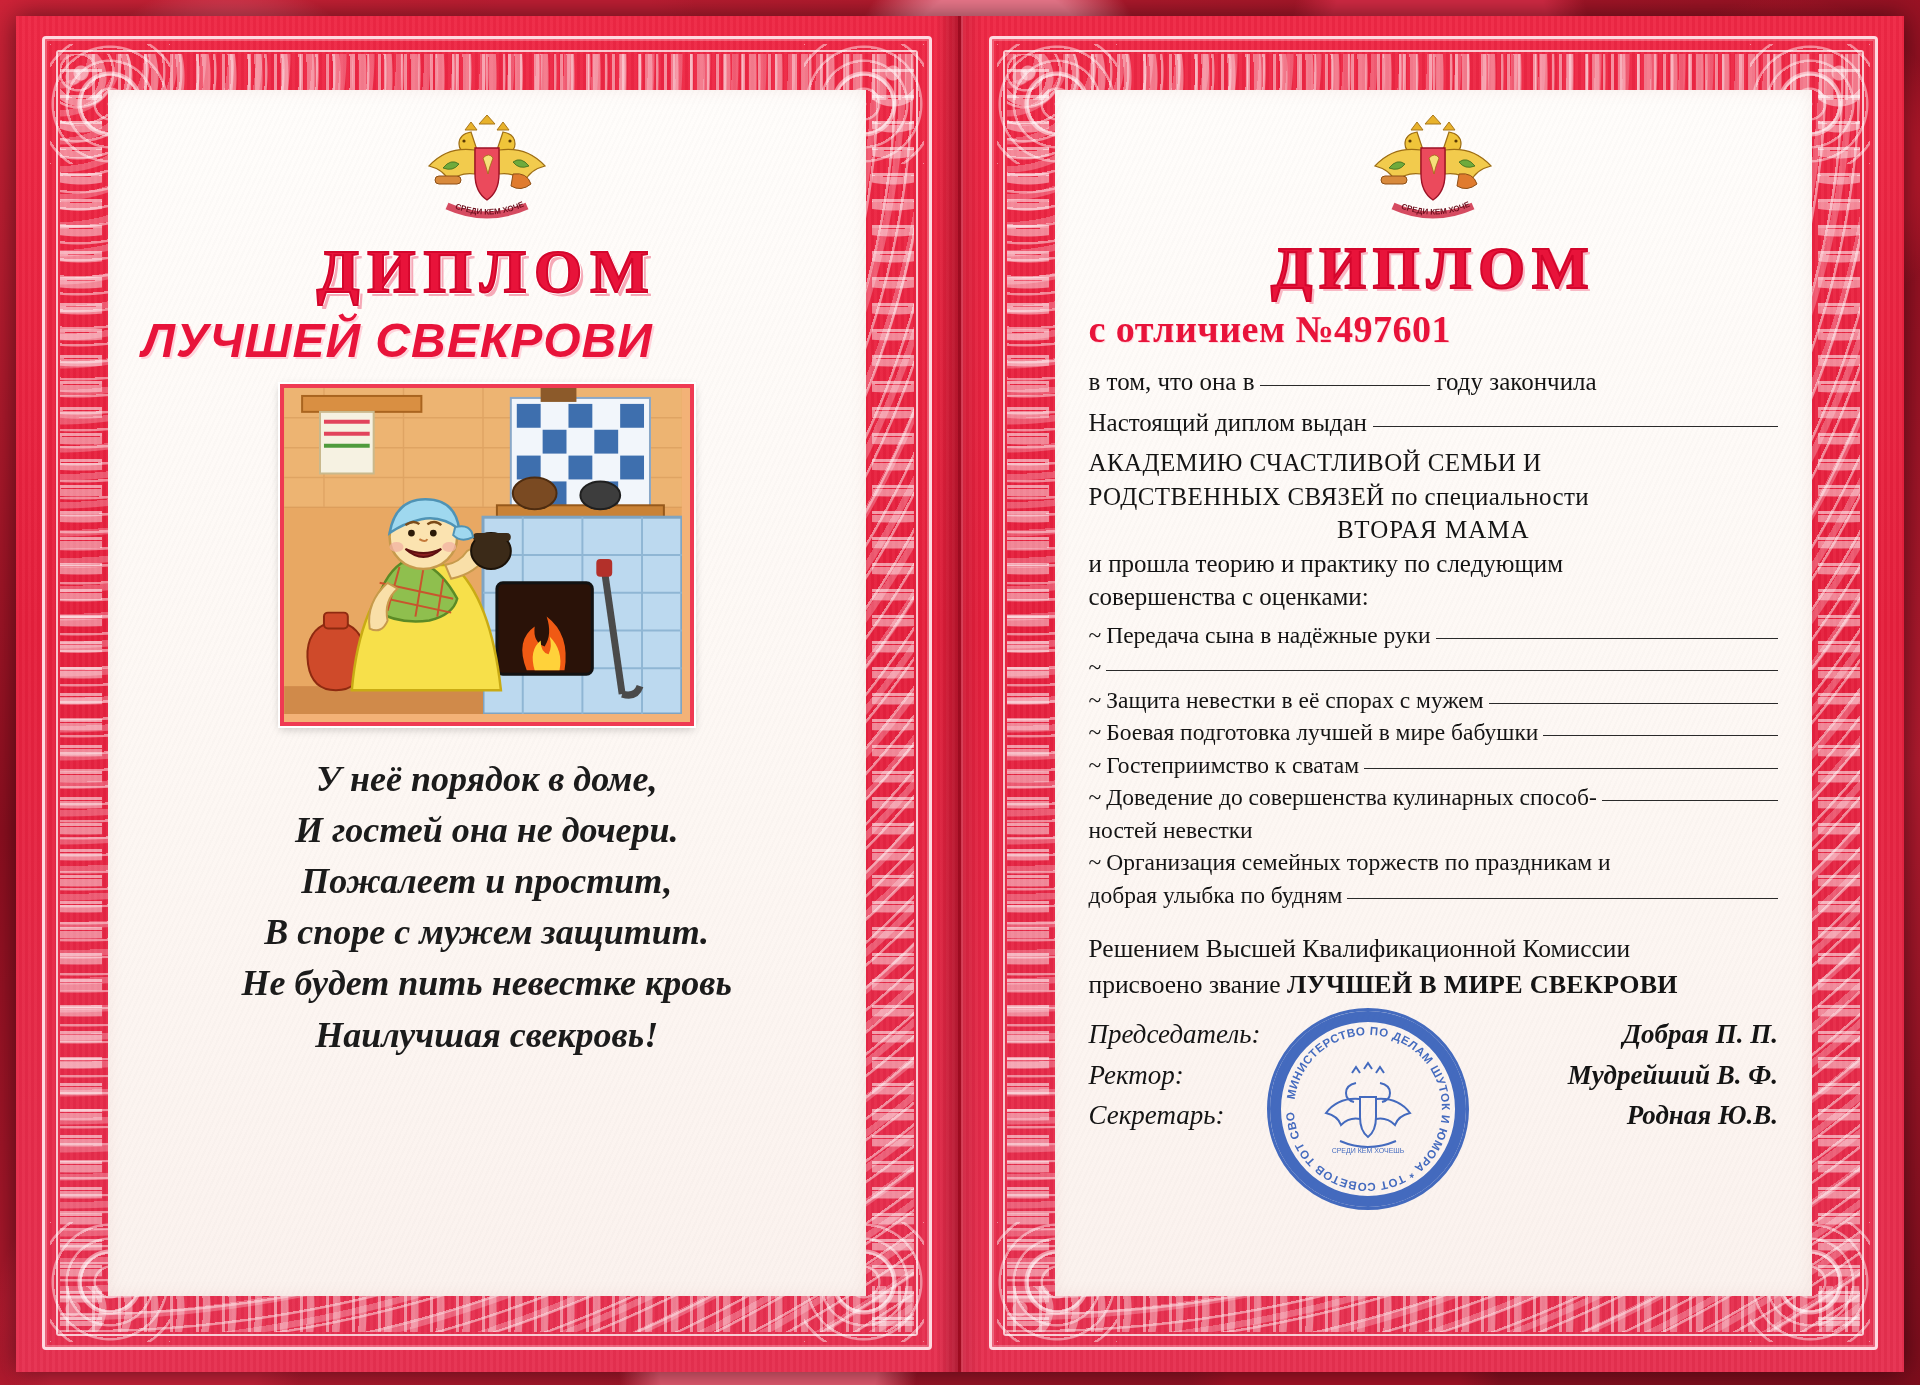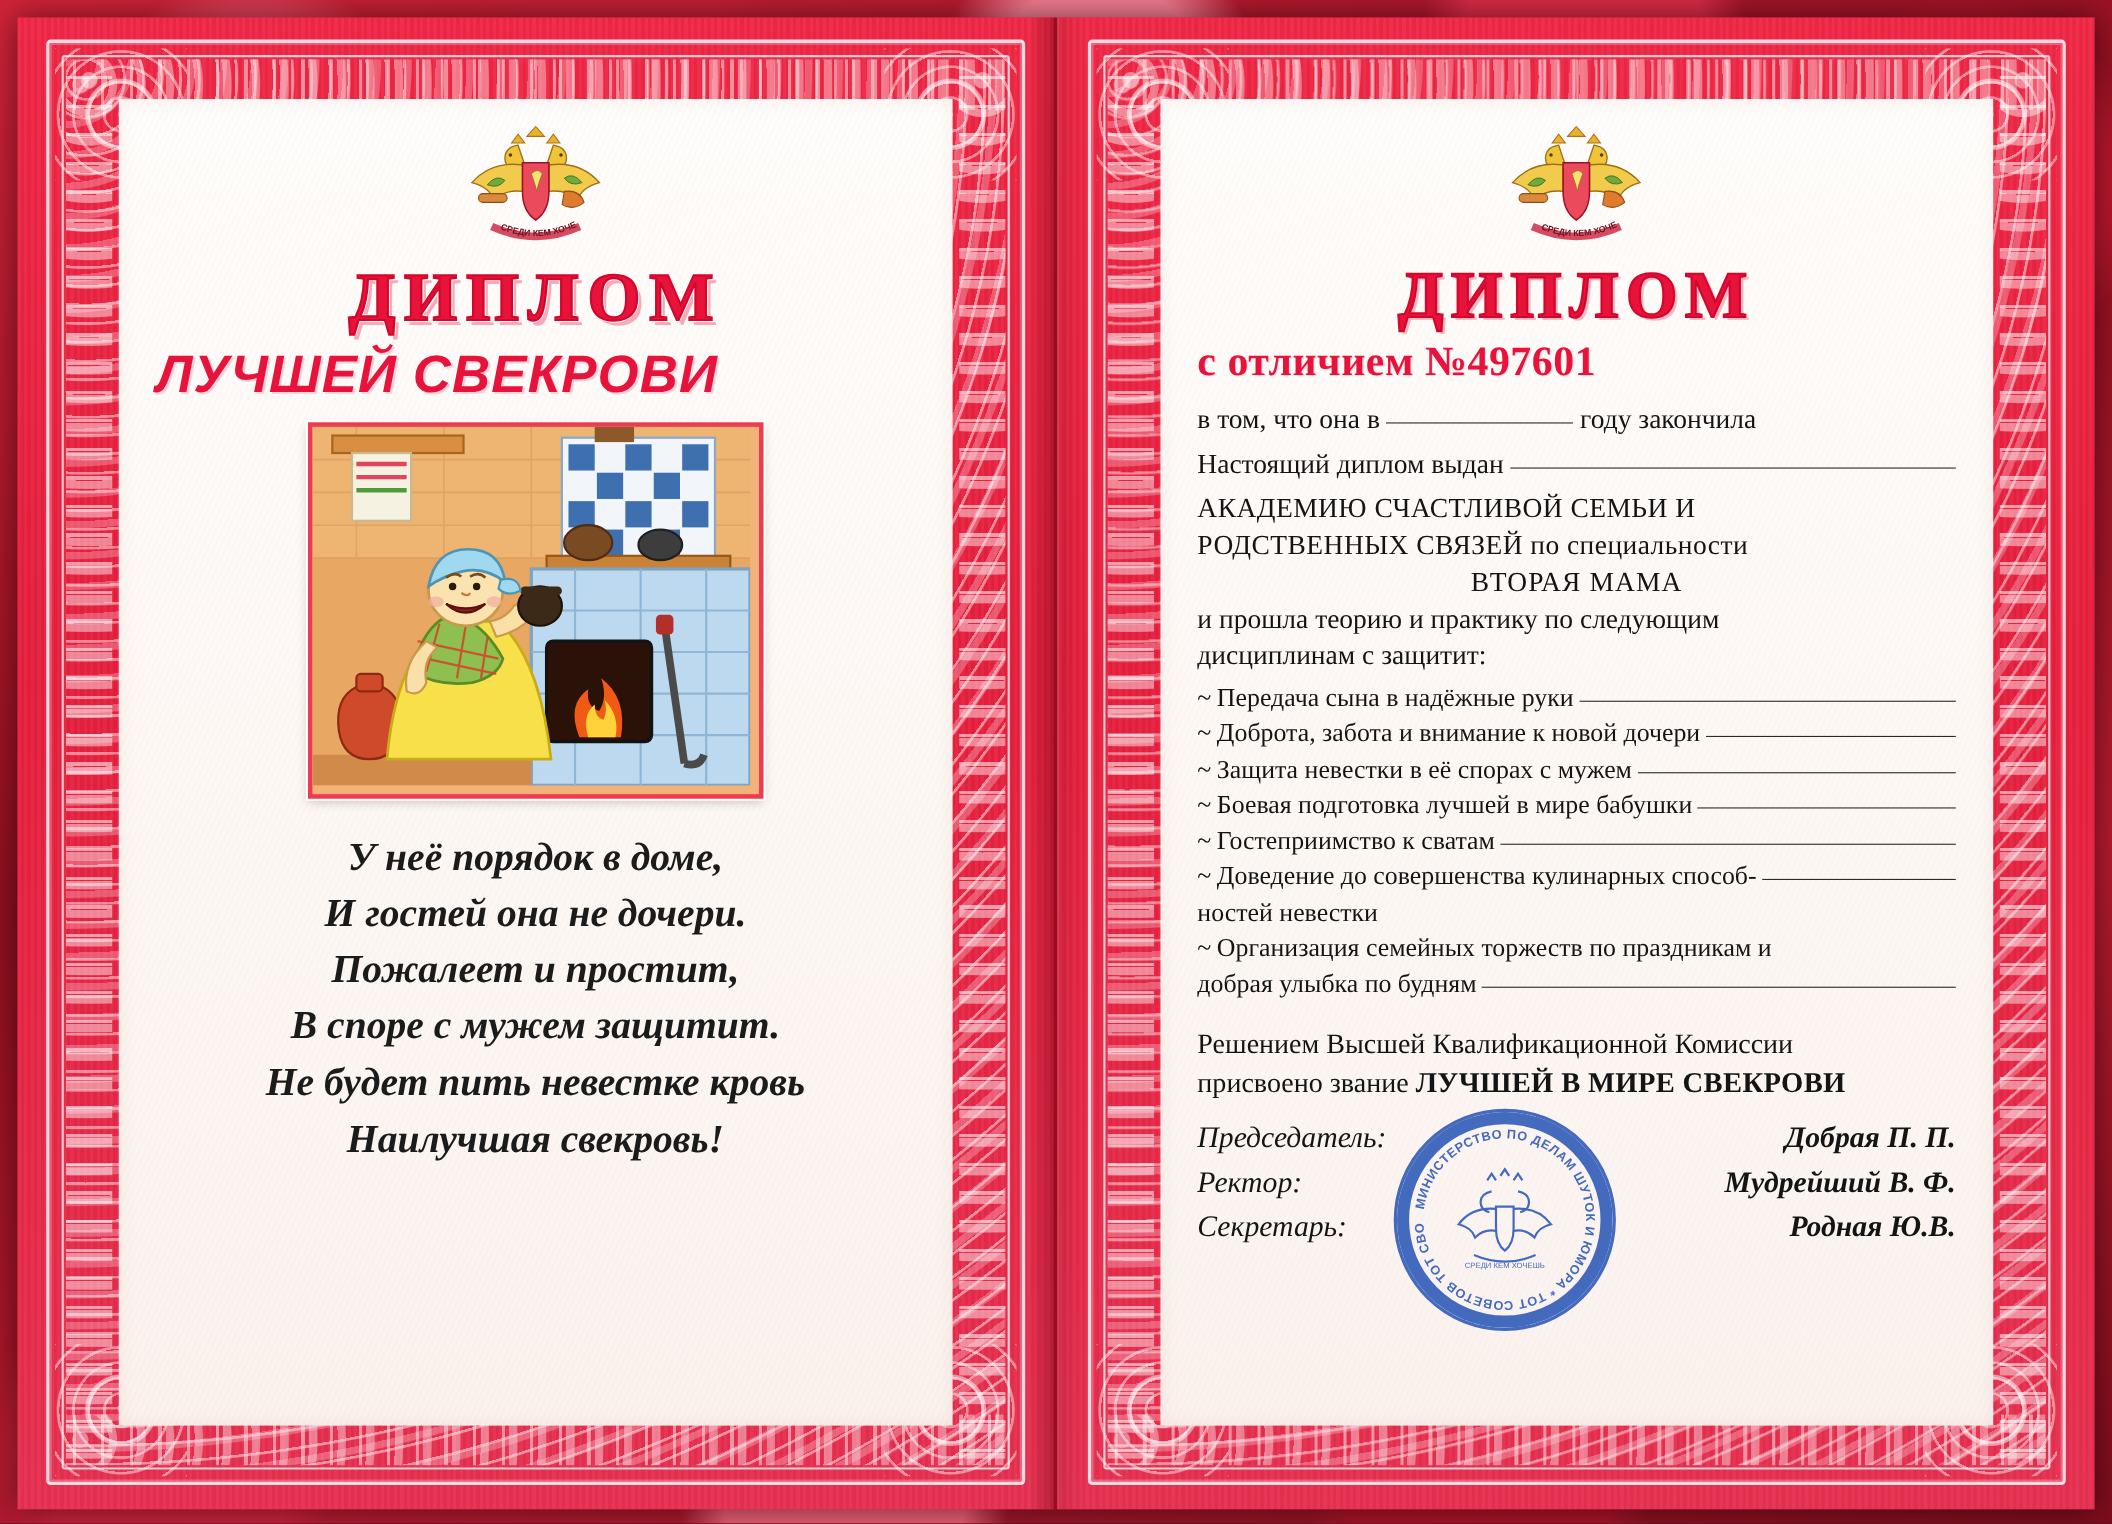--- a/index.html
+++ b/index.html
@@ -556,31 +556,30 @@
             </div>
 
             <div class="caps">АКАДЕМИЮ  СЧАСТЛИВОЙ  СЕМЬИ  И</div>
             <div class="caps">
               <span>РОДСТВЕННЫХ СВЯЗЕЙ</span>
               <span>по специальности</span>
             </div>
             <div class="caps center-caps">ВТОРАЯ МАМА</div>
 
             <div class="just">и прошла теорию и практику по следующим</div>
-            <div class="just">дисциплинам с защитит:</div>
+            <div class="just">совершенства с оценками:</div>
 
             <div class="disc-list">
               <div class="disc">
                 <span class="tilde">~</span>
                 <span class="txt">Передача сына в надёжные руки</span>
                 <span class="ln"></span>
               </div>
               <div class="disc">
                 <span class="tilde">~</span>
-                <span class="txt">Доброта, забота и внимание к новой дочери</span>
                 <span class="ln"></span>
               </div>
               <div class="disc">
                 <span class="tilde">~</span>
                 <span class="txt">Защита невестки в её спорах с мужем</span>
                 <span class="ln"></span>
               </div>
               <div class="disc">
                 <span class="tilde">~</span>
                 <span class="txt">Боевая подготовка лучшей в мире бабушки</span>

